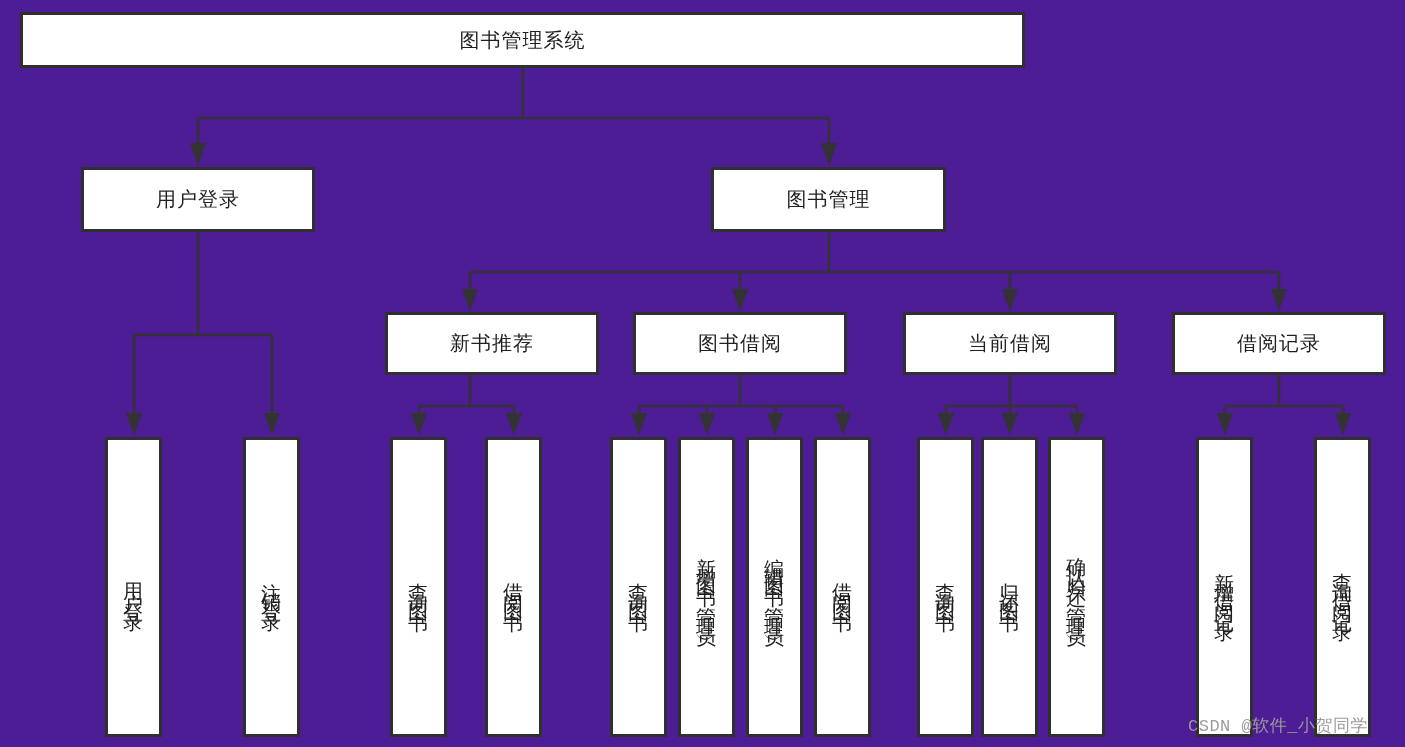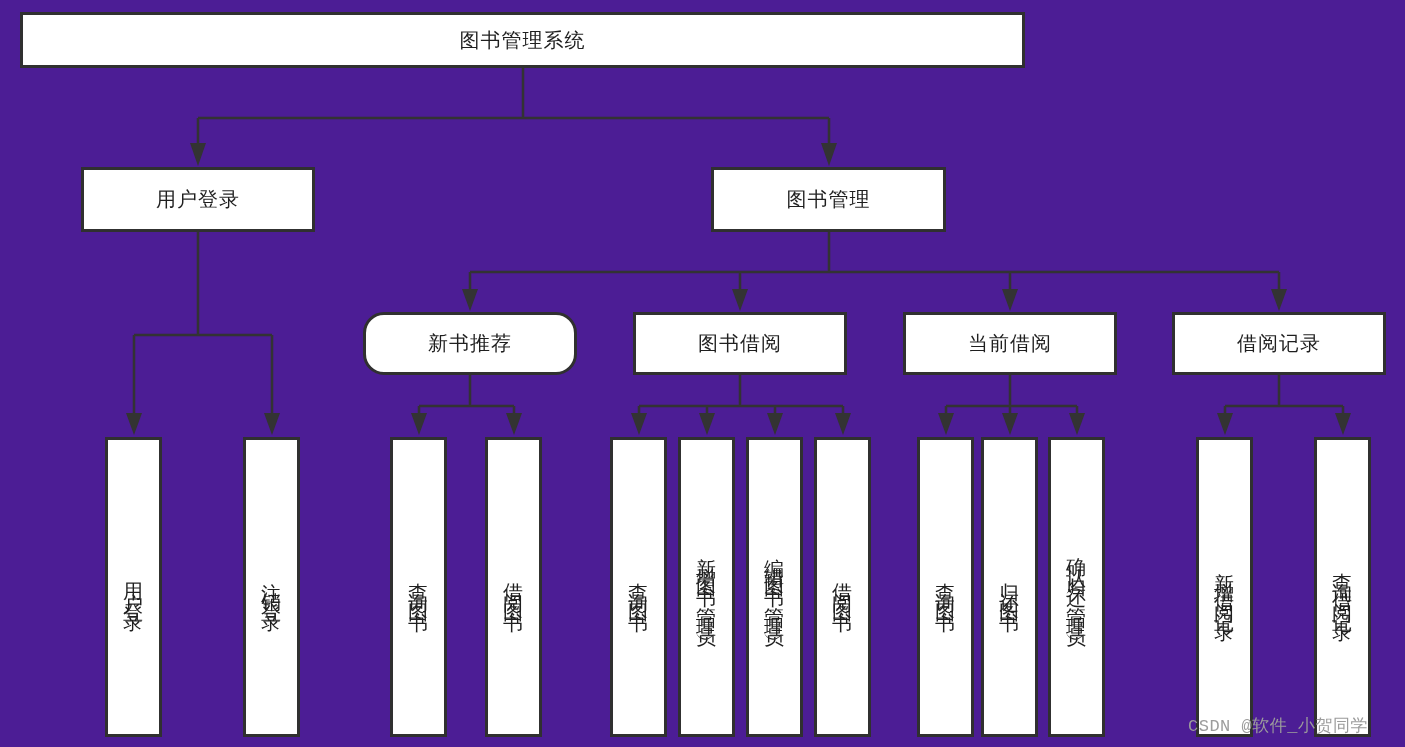--- a/index.html
+++ b/index.html
@@ -26,21 +26,21 @@
     justify-content: center;
     color: #1f1f1f;
     font-size: 20px;
     letter-spacing: 1px;
     z-index: 2;
   }
   .root-node   { left: 20px;  top: 12px;  width: 1005px; height: 56px; }
   .l2a         { left: 81px;  top: 167px; width: 234px;  height: 65px; }
   .l2b         { left: 711px; top: 167px; width: 235px;  height: 65px; }
   .l3          { top: 312px;  width: 214px; height: 63px; }
-  .l3-0 { left: 363px; border-radius: 21px; }
+  .l3-0 { left: 385px; }
   .l3-1 { left: 633px; }
   .l3-2 { left: 903px; }
   .l3-3 { left: 1172px; font-family: Liberation Serif, serif; }
   .leaf {
     position: absolute;
     top: 437px;
     width: 57px;
     height: 300px;
     background: #ffffff;
     border: 3px solid #303030;

